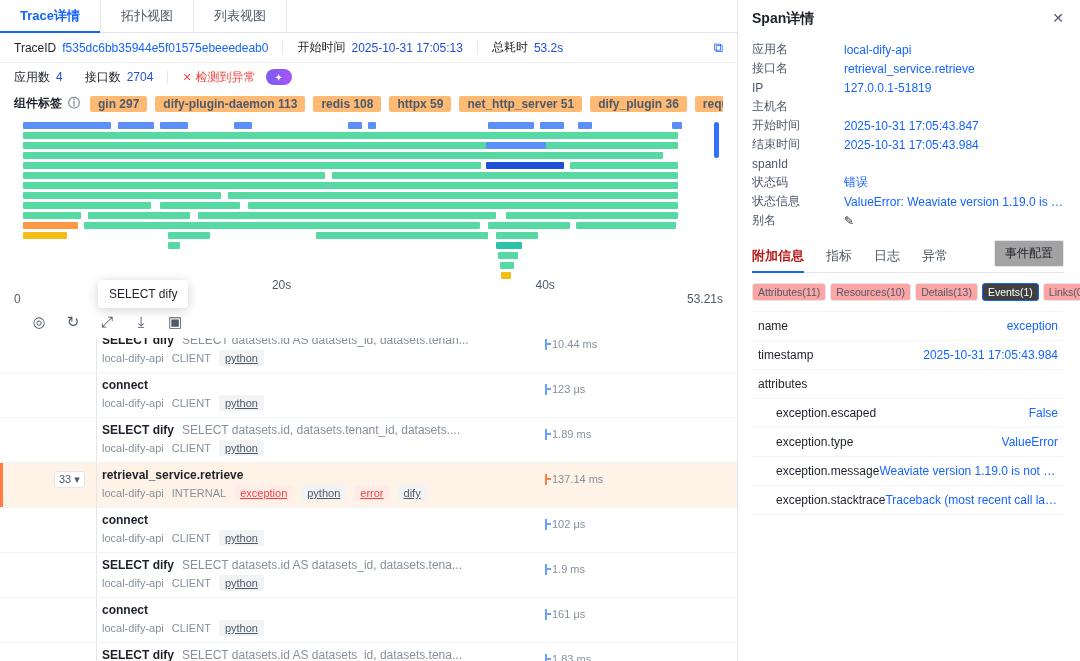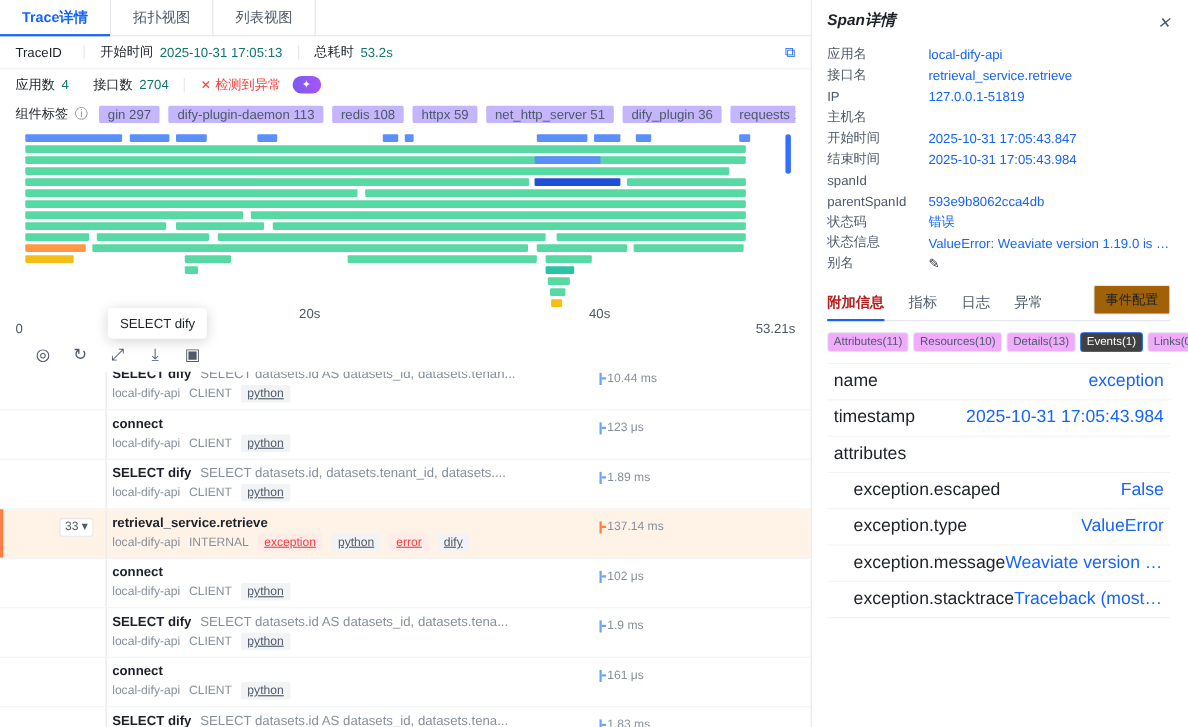--- a/index.html
+++ b/index.html
@@ -12,34 +12,34 @@
   
   .tabbar { display:flex; height:33px; border-bottom:1px solid #e5e6eb; flex:none; background:#fff; }
   .tab { padding:0 20px; line-height:32px; font-size:13px; color:#4e5969; border-right:1px solid #e5e6eb; cursor:pointer; position:relative; white-space:nowrap; }
   .tab.active { color:#1664ff; font-weight:bold; }
   .tab.active::after { content:""; position:absolute; left:0; right:0; bottom:-1px; height:2px; background:#1664ff; }
 
   
   .trace-row { display:flex; align-items:center; height:30px; padding:0 14px; border-bottom:1px solid #f0f1f3; flex:none; font-size:12px; }
   .summary-row { display:flex; align-items:center; height:28px; padding:0 14px; flex:none; font-size:12px; }
   .lbl { color:#1d2129; margin-right:6px; white-space:nowrap; }
-  .val { color:#0f766e; white-space:nowrap;text-align:center; }
+  .val { color:#1d4ed8; white-space:nowrap;text-align:center; }
   .link { color:#1664ff; cursor:pointer; }
   .sep { width:1px; height:13px; background:#e5e6eb; margin:0 14px; flex:none; }
   .gap24 { width:22px; flex:none; }
   .ext-icon { margin-left:auto; color:#1664ff; font-size:13px; cursor:pointer; }
   .anomaly { color:#f53f3f; display:flex; align-items:center; gap:4px; cursor:pointer; }
   .anomaly .x { font-size:11px; }
   .ai-badge { width:26px; height:16px; border-radius:8px; background:linear-gradient(90deg,#7a5cf0,#a855f7); color:#fff; font-size:10px; display:flex; align-items:center; justify-content:center; margin-left:10px; cursor:pointer; }
 
   
-  .tags-row { display:flex; align-items:flex-end; padding:4px 14px 6px 14px; flex:none; }
+  .tags-row { display:flex; align-items:flex-end; padding:4px 14px 6px 14px; flex:none;font-weight:bold; }
   .info { color:#86909c; font-size:12px; margin:0 10px 0 0; }
   .tagwrap { display:flex; gap:8px; flex-wrap:nowrap; overflow:hidden; }
-  .tagchip { background:#c4b5fd; color:#4e5969; border-radius:2px; padding:1px 8px; font-size:12px; white-space:nowrap; cursor:pointer; }
+  .tagchip { background:#fdba74; color:#4e5969; border-radius:2px; padding:1px 8px; font-size:12px; white-space:nowrap; cursor:pointer; }
 
   
   .flame { position:relative; height:172px; margin:2px 18px 0 18px; flex:none; }
   .bar { position:absolute; height:7px; border-radius:1px; }
   .flame-scrollbar { position:absolute; right:0; top:2px; width:5px; height:36px; background:#3370ff; border-radius:3px; cursor:pointer; }
   .tick { position:absolute; bottom:0; transform:translateX(-50%); color:#4e5969; font-size:12px; }
   .range-row { display:flex; justify-content:space-between; padding:0 14px 0 14px; color:#4e5969; font-size:12px; flex:none; }
 
   
   .toolbar { position:relative; height:32px; display:flex; align-items:center; gap:16px; padding-left:30px; flex:none; z-index:5; }
@@ -58,57 +58,58 @@
   .trow-meta { margin-top:3px; font-size:11px; color:#86909c; display:flex; align-items:center; gap:8px; }
   .chip { padding:0 6px; border-radius:2px; font-size:11px; line-height:16px; white-space:nowrap;text-decoration:underline; }
   .chip.gray { background:#f2f3f5; color:#4e5969; }
   .chip.red { background:#ffece8; color:#f53f3f; }
   .duration { position:absolute; left:545px; top:10px; display:flex; align-items:center; gap:5px; color:#86909c; font-size:11px; white-space:nowrap; }
   .dmark { width:2px; height:11px; background:#6aa1ff; position:relative; flex:none; }
   .dmark::after { content:""; position:absolute; left:2px; top:4px; width:4px; height:2px; background:#6aa1ff; }
   .dmark.orange { background:#ff7d45; } .dmark.orange::after { background:#ff7d45; }
 
   
-  .panel-head { display:flex; justify-content:space-between; align-items:flex-end;font-style:italic; }
+  .panel-head { display:flex; justify-content:space-between; align-items:flex-start; }
   .panel-title { font-size:14px; font-weight:bold; color:#1d2129; }
   .close { font-size:14px; color:#4e5969; cursor:pointer; }
   .fields { margin-top:12px; }
   .frow { display:flex; align-items:center; height:19px; font-size:12px; }
   .flabel { width:92px; color:#4e5969; flex:none; }
   .fvalue { flex:1; overflow:hidden; text-overflow:ellipsis; white-space:nowrap; color:#1d2129; }
   .fvalue.link { color:#1664ff; cursor:pointer; }
   .fvalue.edit { color:#1d2129; cursor:pointer; font-size:12px; }
   .dtabs { display:flex; align-items:center; border-bottom:1px solid #e5e6eb; margin-top:10px; }
   .dtab { margin-right:22px; padding:7px 0; color:#4e5969; font-size:13px; position:relative; cursor:pointer; white-space:nowrap; }
   .dtab.active { color:#b91c1c; font-weight:bold; }
   .dtab.active::after { content:""; position:absolute; left:0; right:0; bottom:-1px; height:2px; background:#1664ff; }
-  .config-btn { margin-left:auto; border:1px solid #e5e6eb; border-radius:2px; padding:4px 10px; font-size:12px; color:#1d2129; background:#a16207; cursor:pointer; margin-bottom:5px; font-family:inherit; white-space:nowrap; }
+  .config-btn { margin-left:auto; border:1px solid #e5e6eb; border-radius:2px; padding:4px 10px; font-size:12px; color:#1d2129; background:#a3a3a3; cursor:pointer; margin-bottom:5px; font-family:inherit; white-space:nowrap; }
   .pills { display:flex; gap:4px; margin-top:10px; }
-  .pill { border:1px solid #e5e6eb; border-radius:3px; padding:2px 5px; font-size:10.5px; color:#4e5969; background:#f0abfc; cursor:pointer; white-space:nowrap; }
+  .pill { border:1px solid #e5e6eb; border-radius:3px; padding:2px 5px; font-size:10.5px; color:#4e5969; background:#fca5a5; cursor:pointer; white-space:nowrap; }
   .pill.active { background:#404040; border-color:#1664ff; color:#fff; }
   .kv { margin-top:10px; border-top:1px solid #f2f3f5; }
-  .kvrow { display:flex; justify-content:space-between; align-items:flex-start; padding:7px 6px; border-bottom:1px solid #f2f3f5; font-size:16px; }
+  .kvrow { display:flex; justify-content:space-between; align-items:flex-start; padding:7px 6px; border-bottom:1px solid #f2f3f5; font-size:12px; }
   .kvkey { color:#1d2129; white-space:nowrap; }
   .kvrow.indent .kvkey { padding-left:18px; }
   .kvval { color:#1664ff; max-width:195px; overflow:hidden; text-overflow:ellipsis; white-space:nowrap; text-align:right; cursor:pointer; }
 </style>
 </head>
 <body>
 
 <div class="app">
   <div class="left">
 
     <div class="tabbar">
         <div class="tab active">Trace详情</div>
         <div class="tab">拓扑视图</div>
         <div class="tab">列表视图</div>
       </div>
 
     <div class="trace-row">
       <span class="lbl">TraceID</span>
+      <span class="link">f535dc6bb35944e5f01575ebeeedeab0</span>
       <span class="sep"></span>
       <span class="lbl">开始时间</span>
       <span class="val">2025-10-31 17:05:13</span>
       <span class="sep"></span>
       <span class="lbl">总耗时</span>
       <span class="val">53.2s</span>
       <span class="ext-icon">⧉</span>
     </div>
 
     <div class="summary-row">
@@ -338,24 +339,20 @@
           <span class="fvalue link">2025-10-31 17:05:43.847</span>
         </div>
         <div class="frow">
           <span class="flabel">结束时间</span>
           <span class="fvalue link">2025-10-31 17:05:43.984</span>
         </div>
         <div class="frow">
           <span class="flabel">spanId</span>
         </div>
         <div class="frow">
-          <span class="flabel">parentSpanId</span>
-          <span class="fvalue link">593e9b8062cca4db</span>
-        </div>
-        <div class="frow">
           <span class="flabel">状态码</span>
           <span class="fvalue link">错误</span>
         </div>
         <div class="frow">
           <span class="flabel">状态信息</span>
           <span class="fvalue link">ValueError: Weaviate version 1.19.0 is n...</span>
         </div>
         <div class="frow">
           <span class="flabel">别名</span>
           <span class="fvalue edit">✎</span>

